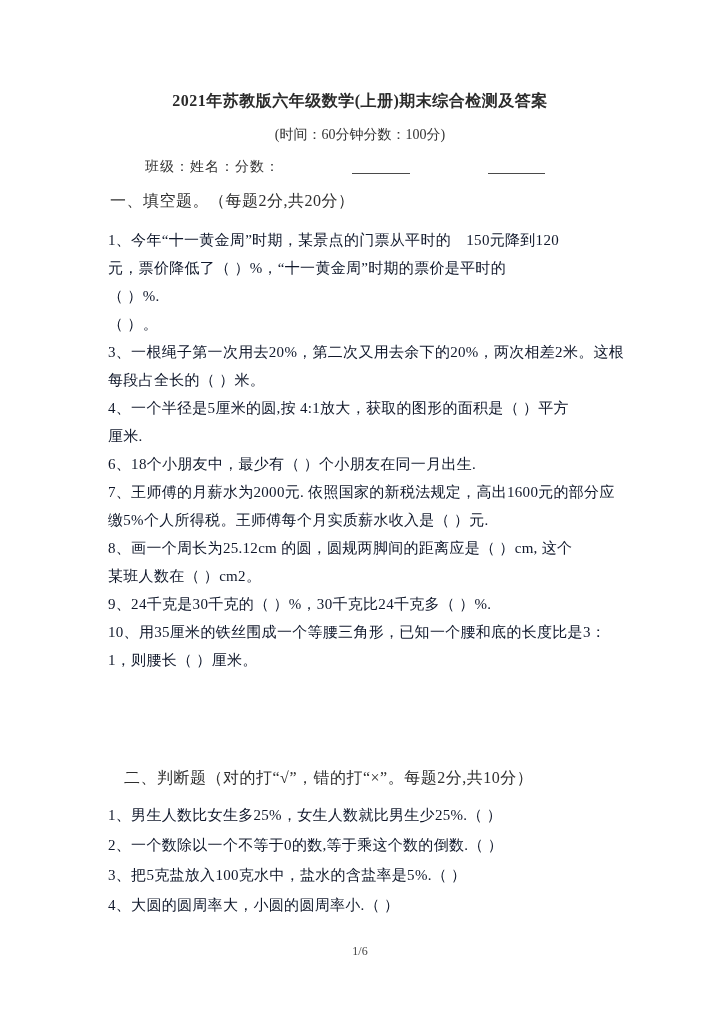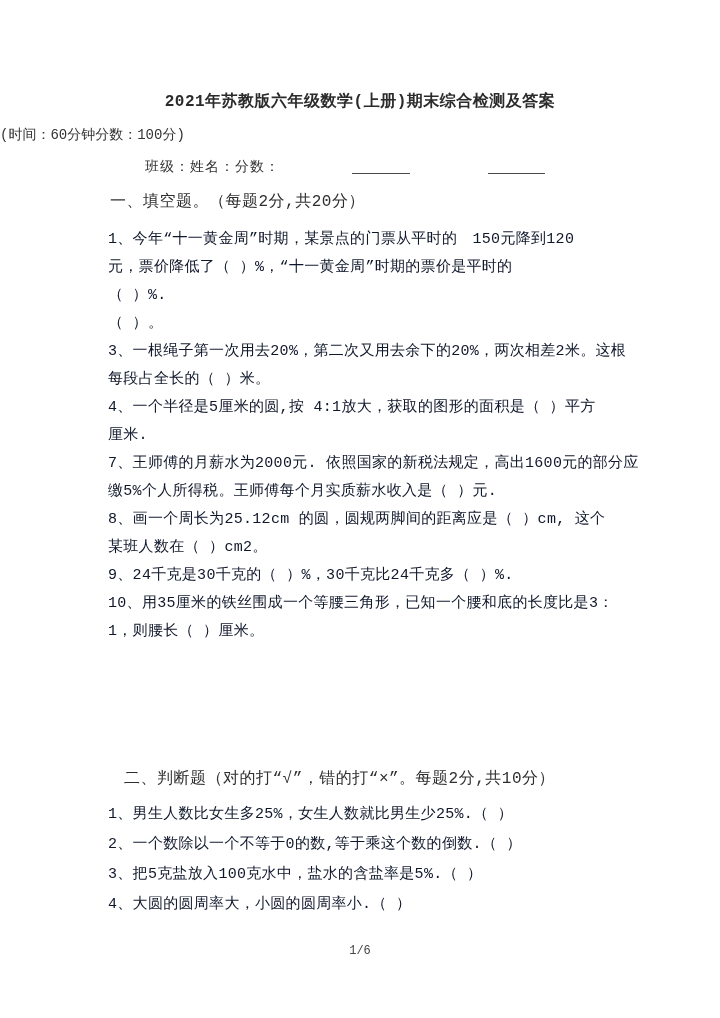--- a/index.html
+++ b/index.html
@@ -1,33 +1,33 @@
 <!DOCTYPE html>
 <html><head>
 <meta charset="utf-8">
 <style>
-  * { box-sizing: border-box; margin: 0; padding: 0; font-family: Liberation Mono, monospace; }
+  * { box-sizing: border-box; margin: 0; padding: 0; }
   html, body { background: #ffffff; }
   body {
     width: 720px; height: 1018px;
     font-family: "Liberation Serif", "DejaVu Serif", serif;
     color: #333333;
   }
   .sheet {
     position: relative; width: 720px; height: 1018px;
     background: #ffffff; overflow: hidden;
   }
   .doc-title {
     position: absolute; top: 91px; left: 0; width: 720px;
     text-align: center; font-size: 16px; font-weight: 700;
     color: #2b2b2b; letter-spacing: 0.5px;
   }
   .doc-subtitle {
     position: absolute; top: 126px; left: 0; width: 720px;
-    font-size: 14px; color: #333;
+    text-align: center; font-size: 14px; color: #333;
   }
   .info-line {
     position: absolute; top: 158px; left: 145px;
     font-size: 14px; letter-spacing: 1px; color: #333;
   }
   .blank { position: absolute; height: 1px; background: #4a4a4a; }
   .blank-1 { top: 173px; left: 352px; width: 58px; }
   .blank-2 { top: 173px; left: 488px; width: 57px; }
   .sec-heading {
     position: absolute; font-size: 16px; color: #2f2f2f;
@@ -66,20 +66,21 @@
 
   <div class="lines sec1-lines">
     <div class="line">1、今年“十一黄金周”时期，某景点的门票从平时的　150元降到120</div>
     <div class="line">元，票价降低了（ ）%，“十一黄金周”时期的票价是平时的</div>
     <div class="line">（ ）%.</div>
     <div class="line">（ ）。</div>
     <div class="line">3、一根绳子第一次用去20%，第二次又用去余下的20%，两次相差2米。这根</div>
     <div class="line">每段占全长的（ ）米。</div>
     <div class="line">4、一个半径是5厘米的圆,按 4:1放大，获取的图形的面积是（ ）平方</div>
     <div class="line">厘米.</div>
+    <div class="line">6、18个小朋友中，最少有（ ）个小朋友在同一月出生.</div>
     <div class="line">7、王师傅的月薪水为2000元. 依照国家的新税法规定，高出1600元的部分应</div>
     <div class="line">缴5%个人所得税。王师傅每个月实质薪水收入是（ ）元.</div>
     <div class="line">8、画一个周长为25.12cm 的圆，圆规两脚间的距离应是（ ）cm, 这个</div>
     <div class="line">某班人数在（ ）cm2。</div>
     <div class="line">9、24千克是30千克的（ ）%，30千克比24千克多（ ）%.</div>
     <div class="line">10、用35厘米的铁丝围成一个等腰三角形，已知一个腰和底的长度比是3：</div>
     <div class="line">1，则腰长（ ）厘米。</div>
   </div>
 
   <div class="sec-heading sec2-heading">二、判断题（对的打“√”，错的打“×”。每题2分,共10分）</div>

